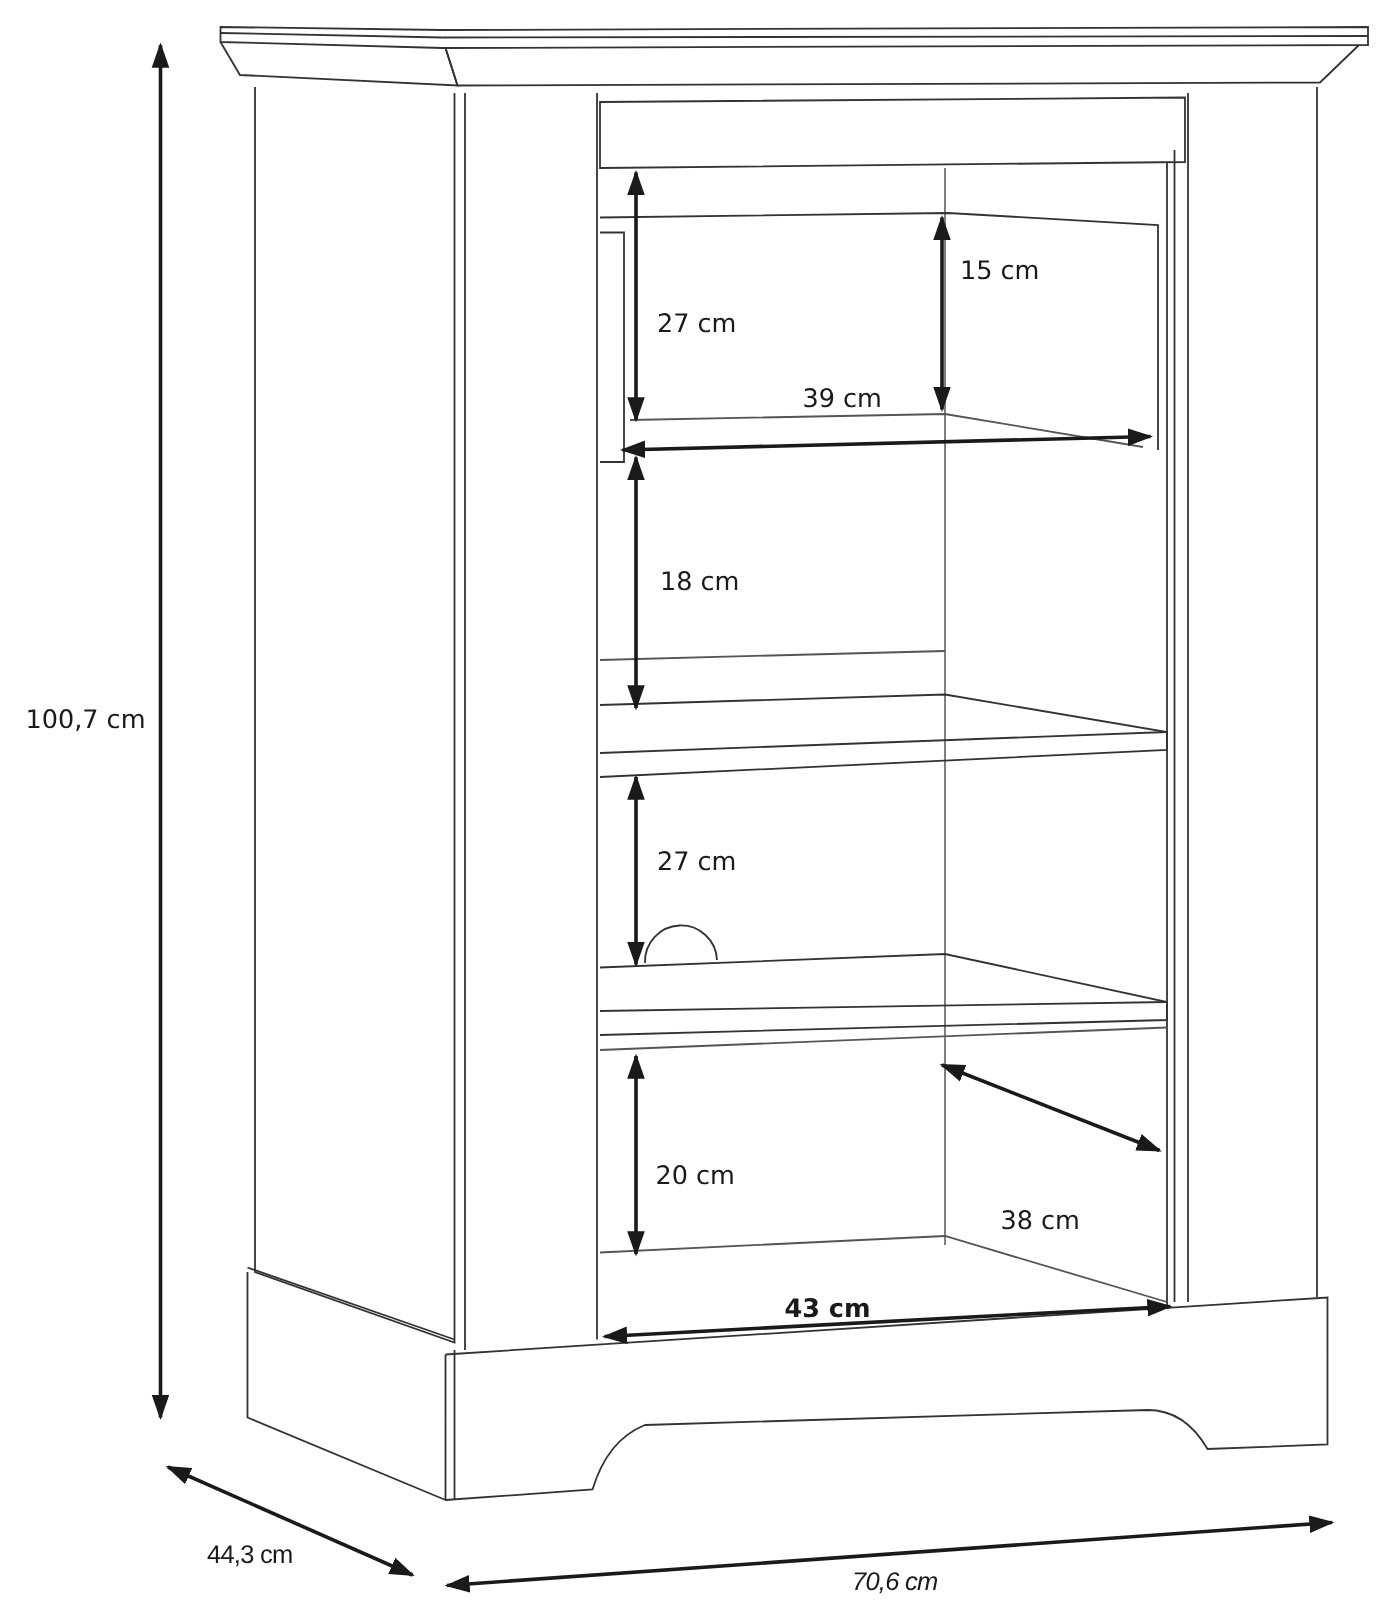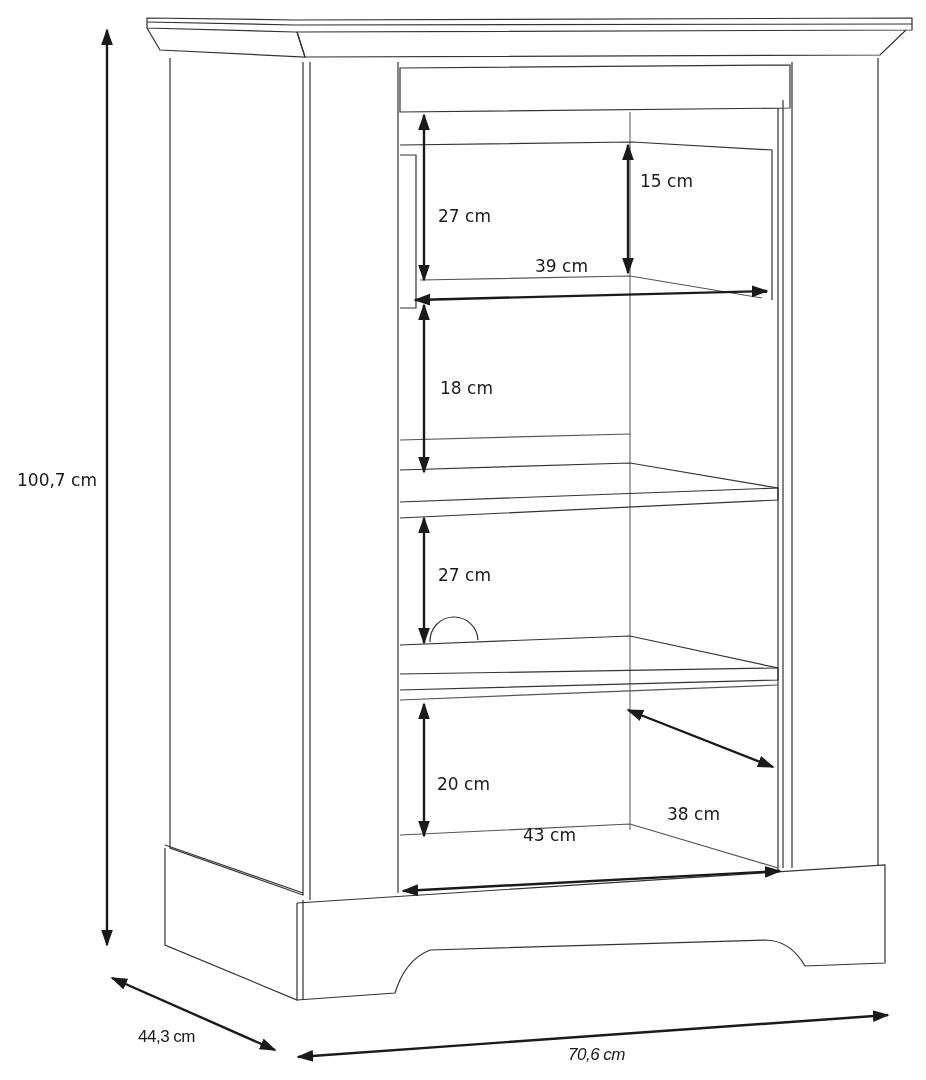--- a/index.html
+++ b/index.html
@@ -81,13 +81,13 @@
 <div class="lbl" style="left:17px;top:472px;">100,7 cm</div>
 <div class="lbl cond" style="left:138px;top:1028px;">44,3 cm</div>
 <div class="lbl cond" style="left:568px;top:1046px;font-style:italic;">70,6 cm</div>
 <div class="lbl" style="left:438px;top:208px;">27 cm</div>
 <div class="lbl" style="left:640px;top:173px;">15 cm</div>
 <div class="lbl" style="left:511px;top:258px;margin-left:24px;">39 cm</div>
 <div class="lbl" style="left:440px;top:380px;">18 cm</div>
 <div class="lbl" style="left:438px;top:567px;">27 cm</div>
 <div class="lbl" style="left:437px;top:776px;">20 cm</div>
 <div class="lbl" style="left:667px;top:762px;margin-top:44px;">38 cm</div>
-<div class="lbl" style="left:523px;top:827px;">43 cm</div>
+<div class="lbl" style="left:523px;top:865px;font-weight:bold;">43 cm</div>
 
 </body></html>

